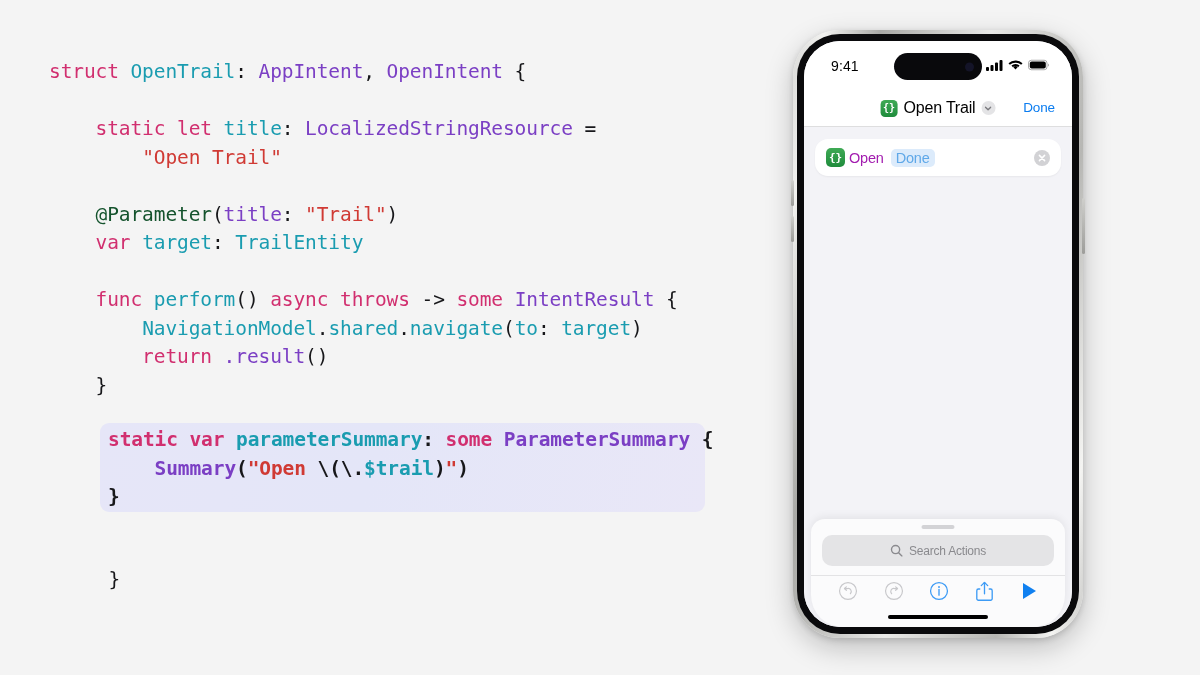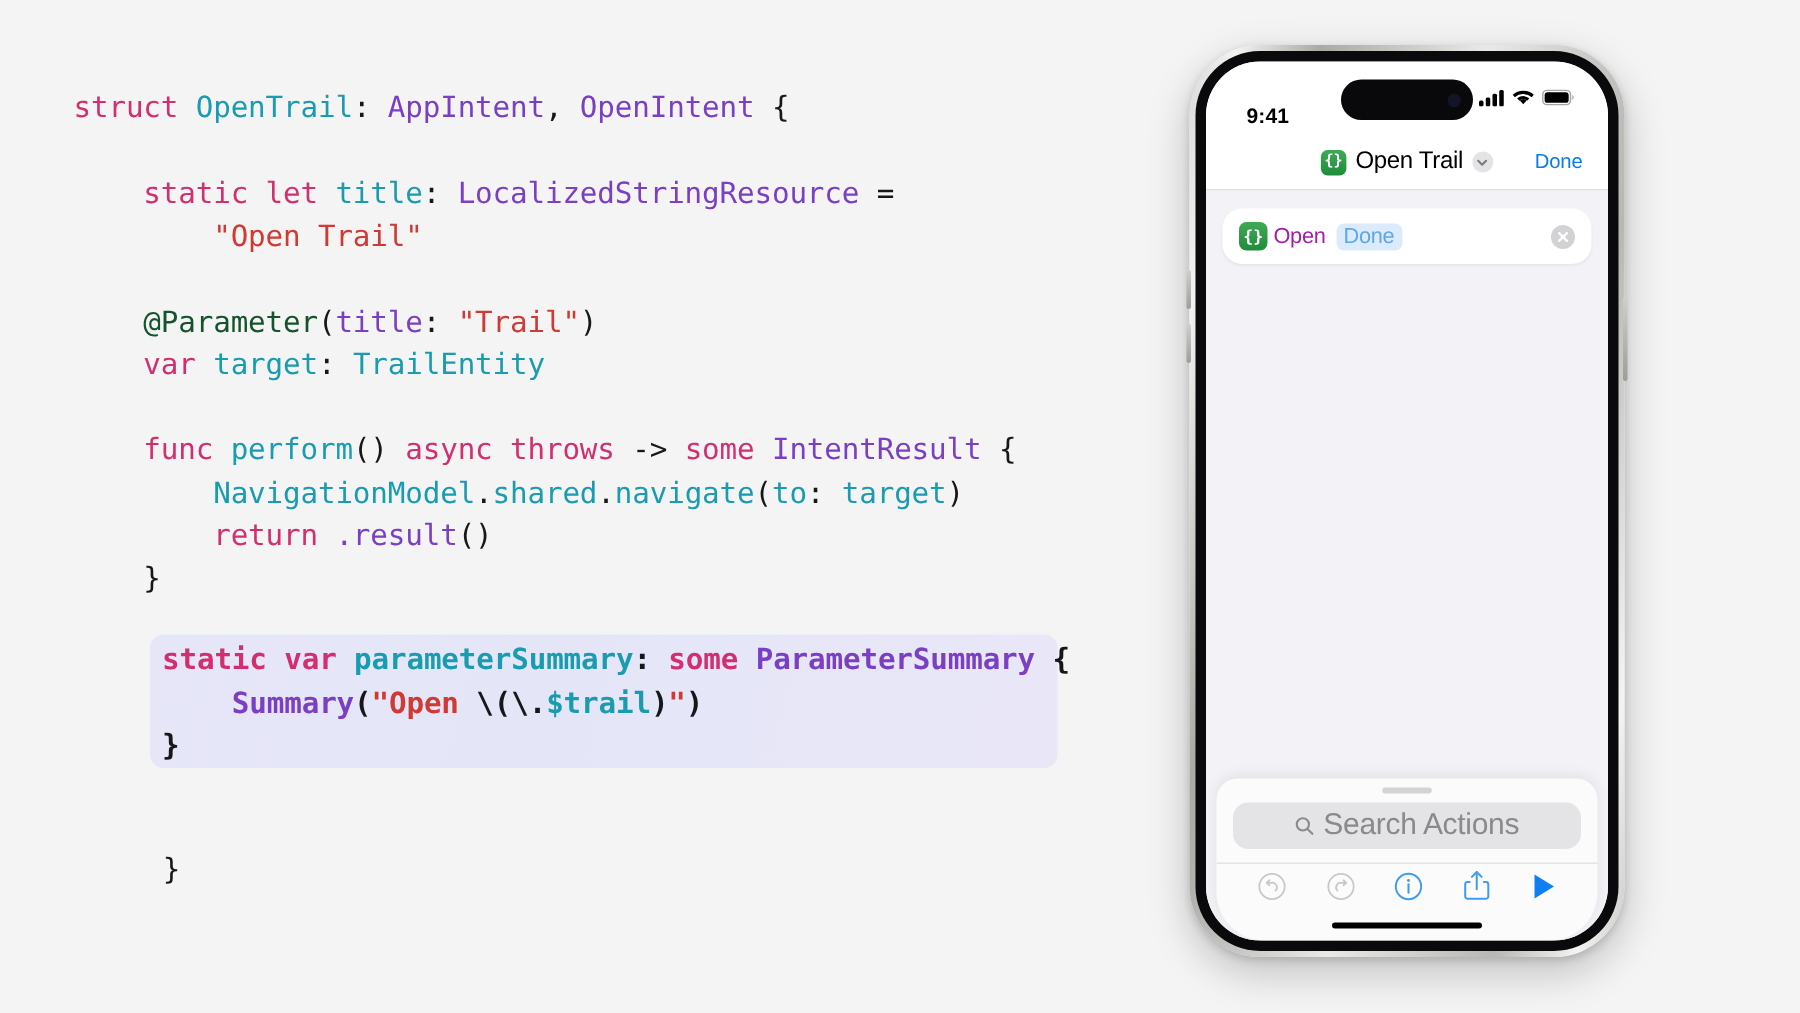--- a/index.html
+++ b/index.html
@@ -117,23 +117,23 @@
   
   .status-bar {
     position: absolute;
     left: 0; top: 0; right: 0;
     height: 52px;
     background: #ffffff;
   }
   .status-time {
     position: absolute;
     left: 27px;
-    top: 28px;
+    top: 17px;
     font-size: 14px;
-    font-weight: bold;
+    font-weight: normal;
     color: #000;
     letter-spacing: 0.1px;
   }
   .dynamic-island {
     position: absolute;
     left: 50%;
     transform: translateX(-50%);
     top: 12px;
     width: 88px;
     height: 27px;
@@ -299,21 +299,21 @@
     top: 16px;
     height: 31px;
     background: #e4e4e6;
     border-radius: 10px;
     display: flex;
     align-items: center;
     justify-content: center;
     gap: 6px;
   }
   .search-placeholder {
-    font-size: 20px;
+    font-size: 12px;
     color: #8a8a8e;
     letter-spacing: -0.2px;
   }
   .sheet-divider {
     position: absolute;
     left: 0; right: 0;
     top: 56px;
     height: 1px;
     background: #e3e3e5;
   }

